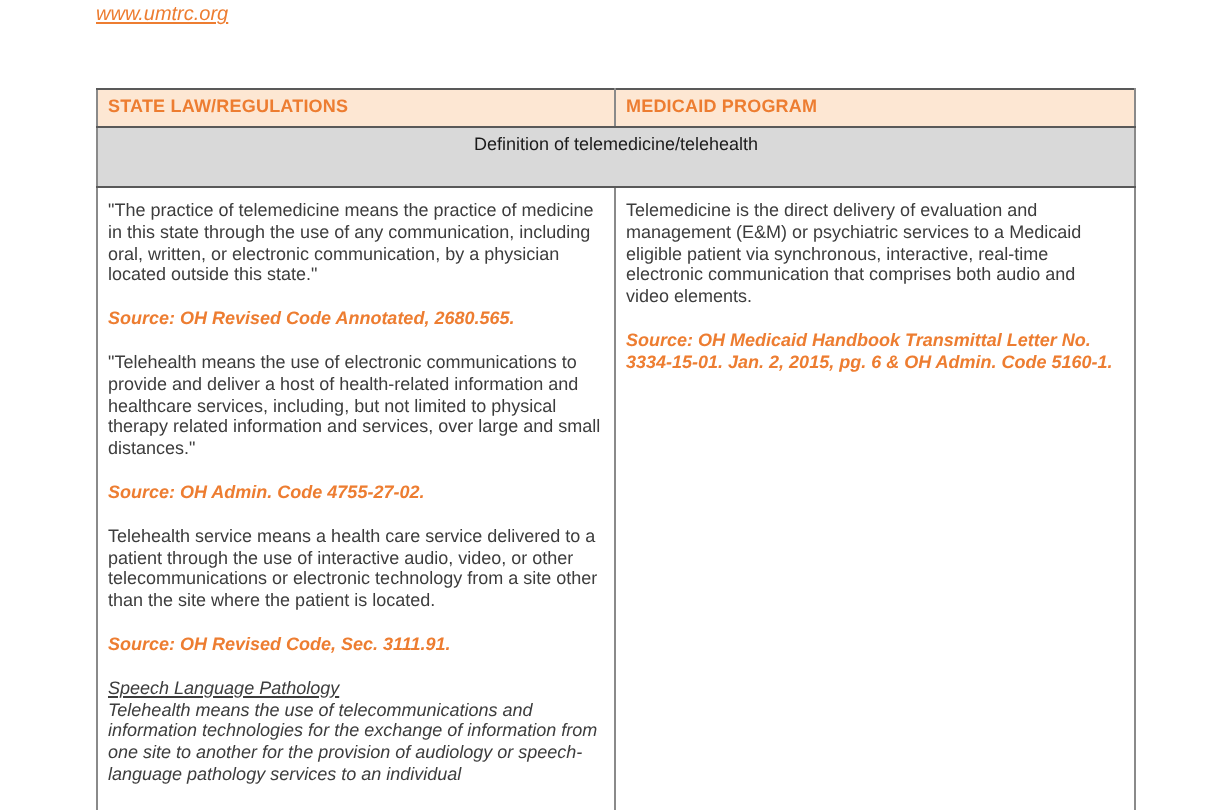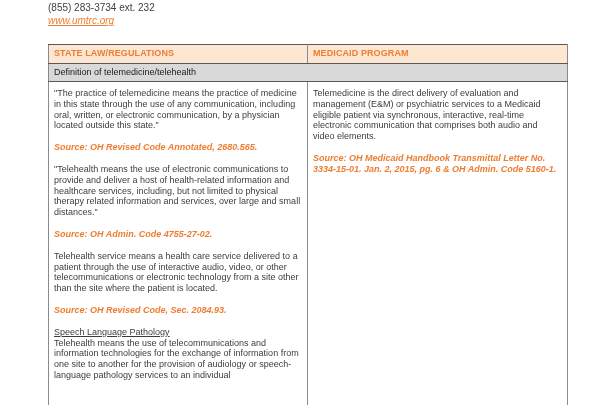--- a/index.html
+++ b/index.html
@@ -16,40 +16,39 @@
   .doc-table th {
     background:var(--header-bg, #FDE7D3);
     color:var(--accent-orange, #ED7D31);
     font-size:9px; font-weight:bold; text-align:left;
     height:19px; padding:3px 5px 2px 5px;
     letter-spacing:0.1px;
   }
   .section-row td {
     background:var(--section-bg, #D9D9D9);
     font-size:9px; color:#1a1a1a;
-    height:18px; padding:3px 5px 2px 5px;
+    height:30px; padding:3px 5px 2px 5px;text-align:center;
   }
   .body-cell {
     background:#ffffff;
     font-size:9px; line-height:10.8px; color:#3d3d3d;
     padding:6px 6px 0 5px;
     height:400px;
   }
   .body-cell p { margin:0 0 11px 0; }
   .source { color:var(--accent-orange, #ED7D31); font-weight:bold; font-style:italic; }
   .underlined-heading { text-decoration:underline; }
-  .no-gap { margin-bottom:0 !important; }
+  .no-gap { margin-bottom:0 !important;font-style:italic; }
 </style>
 </head>
 <body>
 
 <div class="page">
 
   <div class="contact">
-    <div>(855) 283-3734 ext. 232</div>
     <div><span class="link">www.umtrc.org</span></div>
   </div>
 
   <table class="doc-table">
     <colgroup>
       <col style="width:259px">
       <col style="width:260px">
     </colgroup>
     <thead>
       <tr>
@@ -61,21 +60,21 @@
       <tr class="section-row">
         <td colspan="2">Definition of telemedicine/telehealth</td>
       </tr>
       <tr>
         <td class="body-cell">
           <p>"The practice of telemedicine means the practice of medicine in this state through the use of any communication, including oral, written, or electronic communication, by a physician located outside this state."</p>
           <p class="source">Source: OH Revised Code Annotated, 2680.565.</p>
           <p>"Telehealth means the use of electronic communications to provide and deliver a host of health-related information and healthcare services, including, but not limited to physical therapy related information and services, over large and small distances."</p>
           <p class="source">Source: OH Admin. Code 4755-27-02.</p>
           <p>Telehealth service means a health care service delivered to a patient through the use of interactive audio, video, or other telecommunications or electronic technology from a site other than the site where the patient is located.</p>
-          <p class="source">Source: OH Revised Code, Sec. 2084.93.</p>
+          <p class="source">Source: OH Revised Code, Sec. 3111.91.</p>
           <p class="underlined-heading no-gap">Speech Language Pathology</p>
           <p class="no-gap">Telehealth means the use of telecommunications and information technologies for the exchange of information from one site to another for the provision of audiology or speech-language pathology services to an individual</p>
         </td>
         <td class="body-cell">
           <p>Telemedicine is the direct delivery of evaluation and management (E&amp;M) or psychiatric services to a Medicaid eligible patient via synchronous, interactive, real-time electronic communication that comprises both audio and video elements.</p>
           <p class="source">Source: OH Medicaid Handbook Transmittal Letter No. 3334-15-01. Jan. 2, 2015, pg. 6 &amp; OH Admin. Code 5160-1.</p>
         </td>
       </tr>
     </tbody>
   </table>

